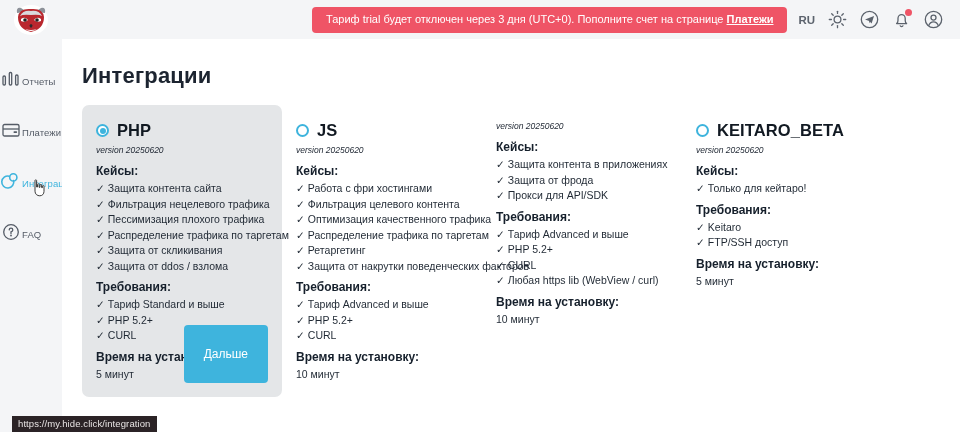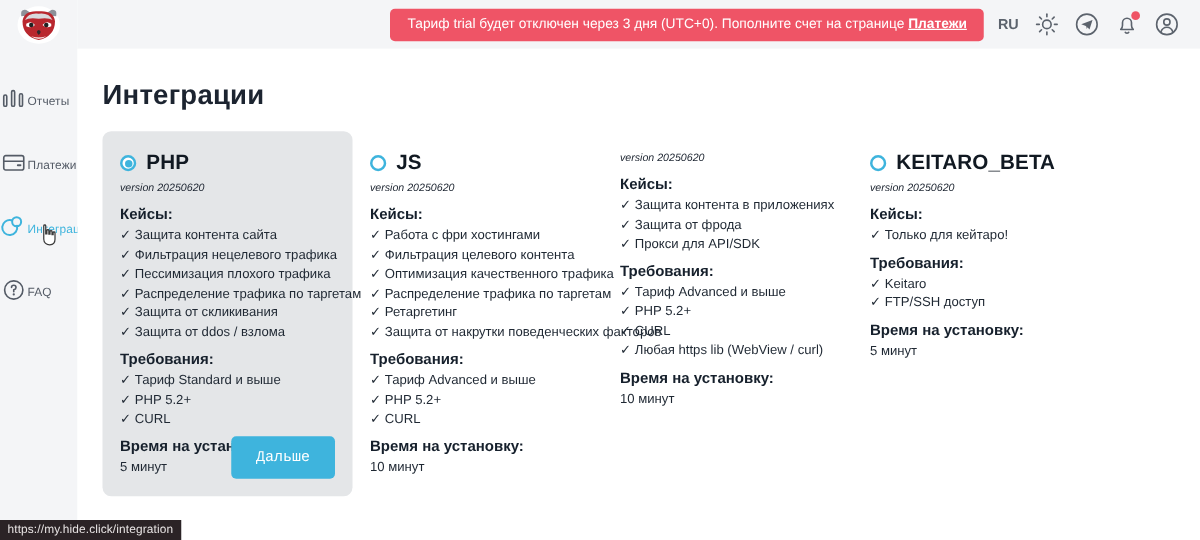--- a/index.html
+++ b/index.html
@@ -116,28 +116,28 @@
   .li {
     font-size: 10.5px; color: #1f2833; line-height: 15.5px;
     white-space: nowrap;
   }
   .li .tick { margin-right: 3px; }
   .val { font-size: 10.5px; color: #1f2833; line-height: 15px; }
   .next-btn {
     position: absolute; right: 14px; bottom: 14px;
     background: #3eb4dd; color: #ffffff;
     border: none; border-radius: 4px;
-    padding: 10px 20px; font-size: 12px;
-    font-family: Liberation Mono, monospace;
+    padding: 22px 20px; font-size: 12px;
+    font-family: Liberation Sans, sans-serif;
     cursor: pointer;
   }
 
   
   .statusbar {
-    position: absolute; left: 0; bottom: 0;
+    position: absolute; left: 12px; bottom: 0;
     background: #2b2326; color: #e8e4e4;
     font-size: 9.5px; padding: 2px 6px 3px 6px;
     white-space: nowrap; letter-spacing: .1px;
   }
 </style>
 </head>
 <body>
 
 <div id="app">
 

